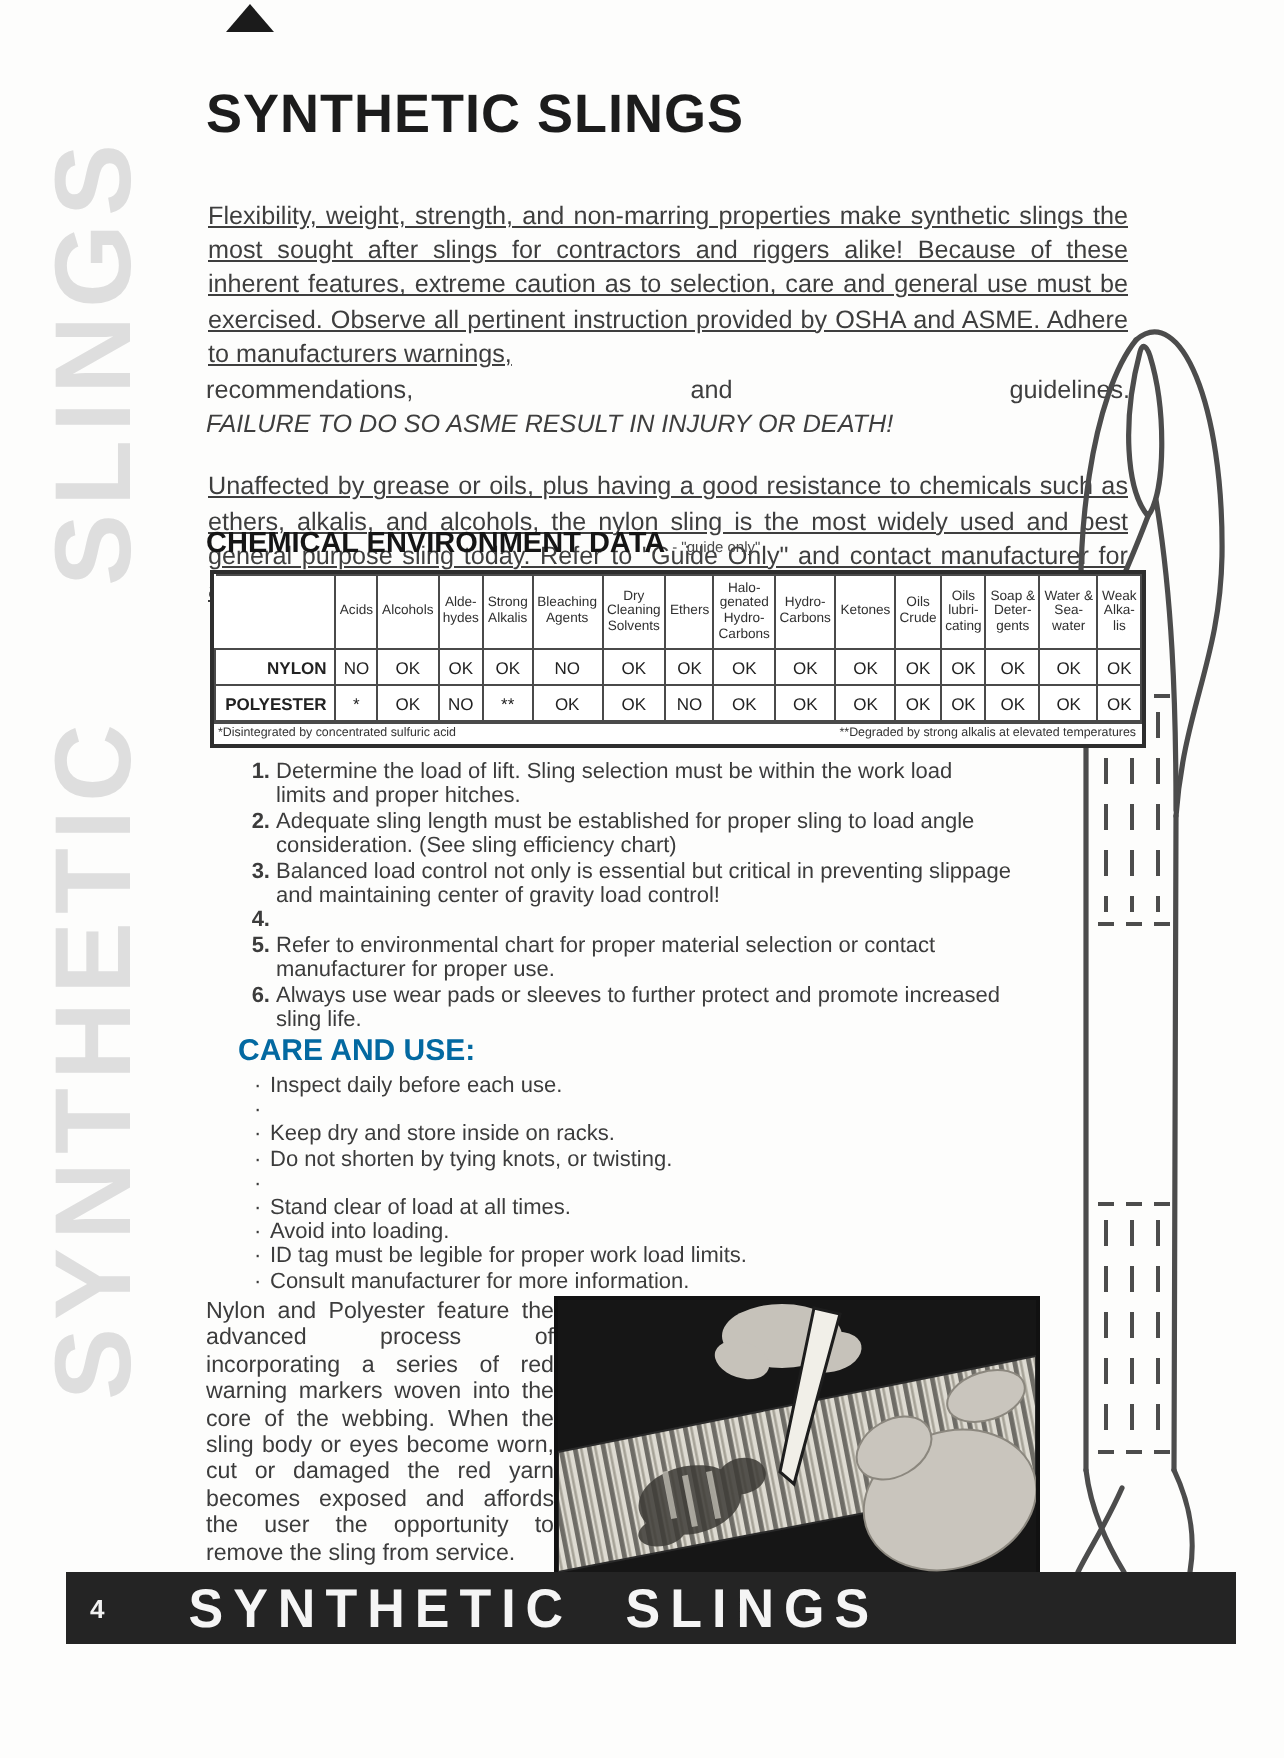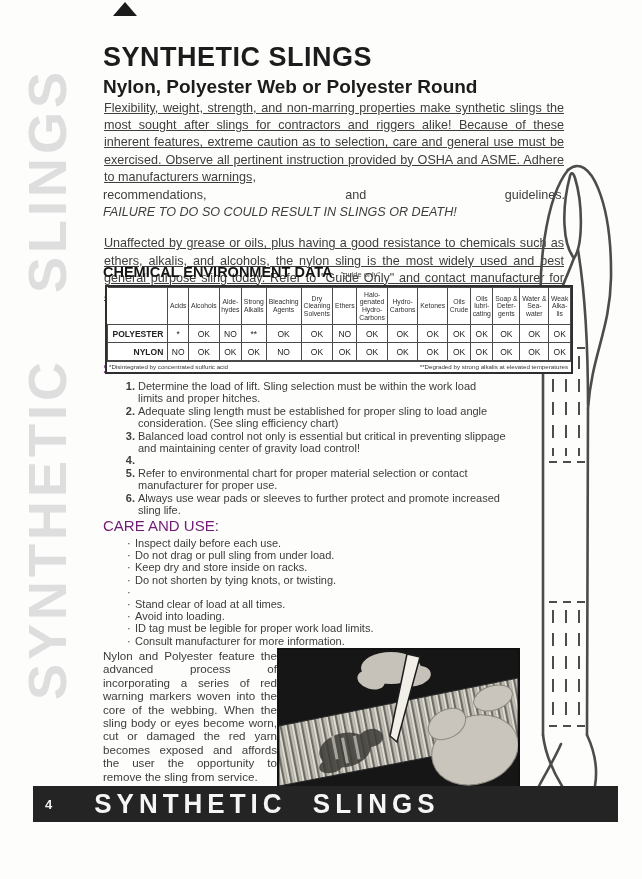--- a/index.html
+++ b/index.html
@@ -38,21 +38,21 @@
     border:2px solid #2e2e2e;z-index:2;
   }
   table.chem{border-collapse:collapse;width:100%;table-layout:auto;}
   .chem th,.chem td{border:1px solid #4a4a4a;padding:1px 1px;}
   .chem thead th{font-size:6.8px;font-weight:normal;color:#303030;white-space:pre-line;height:34px;vertical-align:middle;text-align:center;line-height:7.6px;}
   .chem thead th.corner{border-left:none;}
   .chem tbody th{font-size:8.5px;font-weight:bold;text-align:right;padding-right:4px;white-space:nowrap;color:#222;}
   .chem tbody td{font-size:8.5px;text-align:center;height:15px;color:#222;}
   .table-foot{display:flex;justify-content:space-between;font-size:6.2px;color:#333;padding:1px 3px 2px 2px;border-top:1px solid #4a4a4a;}
   
-  .sec-head{font-size:15px;font-weight:normal;color:#701a75;margin:0 0 3px 0;}
+  .sec-head{font-size:15px;font-weight:bold;color:#0369a1;margin:0 0 3px 16px;}
   .selection{position:absolute;left:103px;top:360px;width:452px;}
   .num-item{display:flex;font-size:11px;line-height:12.4px;color:#3c3c3c;}
   .num-item .num{width:14px;min-width:14px;margin-left:18px;font-weight:bold;text-align:right;padding-right:3px;}
   .num-item .txt{white-space:pre-line;}
   .care{position:absolute;left:103px;top:517px;width:452px;}
   .bul-item{display:flex;font-size:11px;line-height:12.2px;color:#3c3c3c;}
   .bul-item .dot{width:8px;min-width:8px;margin-left:24px;}
   
   .redcore{
     position:absolute;left:103px;top:649px;width:174px;
@@ -114,30 +114,29 @@
     <g fill="none" stroke="#4c4c4c" stroke-width="2">
       <path d="M 29 452 H 66" stroke-dasharray="8 6"></path>
       <path d="M 33 460 V 570" stroke-dasharray="13 10"></path>
       <path d="M 46 460 V 570" stroke-dasharray="13 10"></path>
       <path d="M 59 460 V 570" stroke-dasharray="13 10"></path>
       <path d="M 29 576 H 66" stroke-dasharray="8 6"></path>
     </g>
   </svg>
 
   <div class="h1">SYNTHETIC SLINGS</div>
-  <div class="h2">Nylon, Polyester Web or Polyester Round</div>
 
   <div class="intro">
     <p>Flexibility, weight, strength, and non-marring properties make synthetic slings the most sought after slings for contractors and riggers alike! Because of these inherent features, extreme caution as to selection, care and general use must be exercised. Observe all pertinent instruction provided by OSHA and ASME. Adhere to manufacturers warnings,</p>
     <div class="spread">
       <span>recommendations,</span>
       <span>and</span>
       <span>guidelines.</span>
     </div>
-    <div class="warning">FAILURE TO DO SO COULD RESULT IN SLINGS OR DEATH!</div>
+    <div class="warning">FAILURE TO DO SO ASME RESULT IN INJURY OR DEATH!</div>
     <p class="p2">Unaffected by grease or oils, plus having a good resistance to chemicals such as ethers, alkalis, and alcohols, the nylon sling is the most widely used and best general purpose sling today.  Refer to "Guide Only" and contact manufacturer for additional information.</p>
   </div>
 
   <div class="chem-head">
     <span>CHEMICAL ENVIRONMENT DATA</span>
     <span class="chem-note">- "guide only"</span>
   </div>
 
   <div class="table-frame">
     <table class="chem">
@@ -174,46 +173,46 @@
             <th>Water &amp;
 Sea-
 water</th>
             <th>Weak
 Alka-
 lis</th>
           </tr>
       </thead>
       <tbody id="chem-body">
           <tr>
+            <th>NYLON</th>
+            <td>NO</td>
+            <td>OK</td>
+            <td>OK</td>
+            <td>OK</td>
+            <td>NO</td>
+            <td>OK</td>
+            <td>OK</td>
+            <td>OK</td>
+            <td>OK</td>
+            <td>OK</td>
+            <td>OK</td>
+            <td>OK</td>
+            <td>OK</td>
+            <td>OK</td>
+            <td>OK</td>
+          </tr>
+          <tr>
             <th>POLYESTER</th>
             <td>*</td>
             <td>OK</td>
             <td>NO</td>
             <td>**</td>
             <td>OK</td>
             <td>OK</td>
             <td>NO</td>
-            <td>OK</td>
-            <td>OK</td>
-            <td>OK</td>
-            <td>OK</td>
-            <td>OK</td>
-            <td>OK</td>
-            <td>OK</td>
-            <td>OK</td>
-          </tr>
-          <tr>
-            <th>NYLON</th>
-            <td>NO</td>
-            <td>OK</td>
-            <td>OK</td>
-            <td>OK</td>
-            <td>NO</td>
-            <td>OK</td>
-            <td>OK</td>
             <td>OK</td>
             <td>OK</td>
             <td>OK</td>
             <td>OK</td>
             <td>OK</td>
             <td>OK</td>
             <td>OK</td>
             <td>OK</td>
           </tr>
         </tbody>
@@ -260,21 +259,20 @@
 
   <div class="care">
     <div class="sec-head">CARE AND USE:</div>
     <div id="care-list">
         <div class="bul-item">
           <span class="dot">·</span>
           <span>Inspect daily before each use.</span>
         </div>
         <div class="bul-item">
           <span class="dot">·</span>
-          <span>Do not drag or pull sling from under load.</span>
         </div>
         <div class="bul-item">
           <span class="dot">·</span>
           <span>Keep dry and store inside on racks.</span>
         </div>
         <div class="bul-item">
           <span class="dot">·</span>
           <span>Do not shorten by tying knots, or twisting.</span>
         </div>
         <div class="bul-item">

